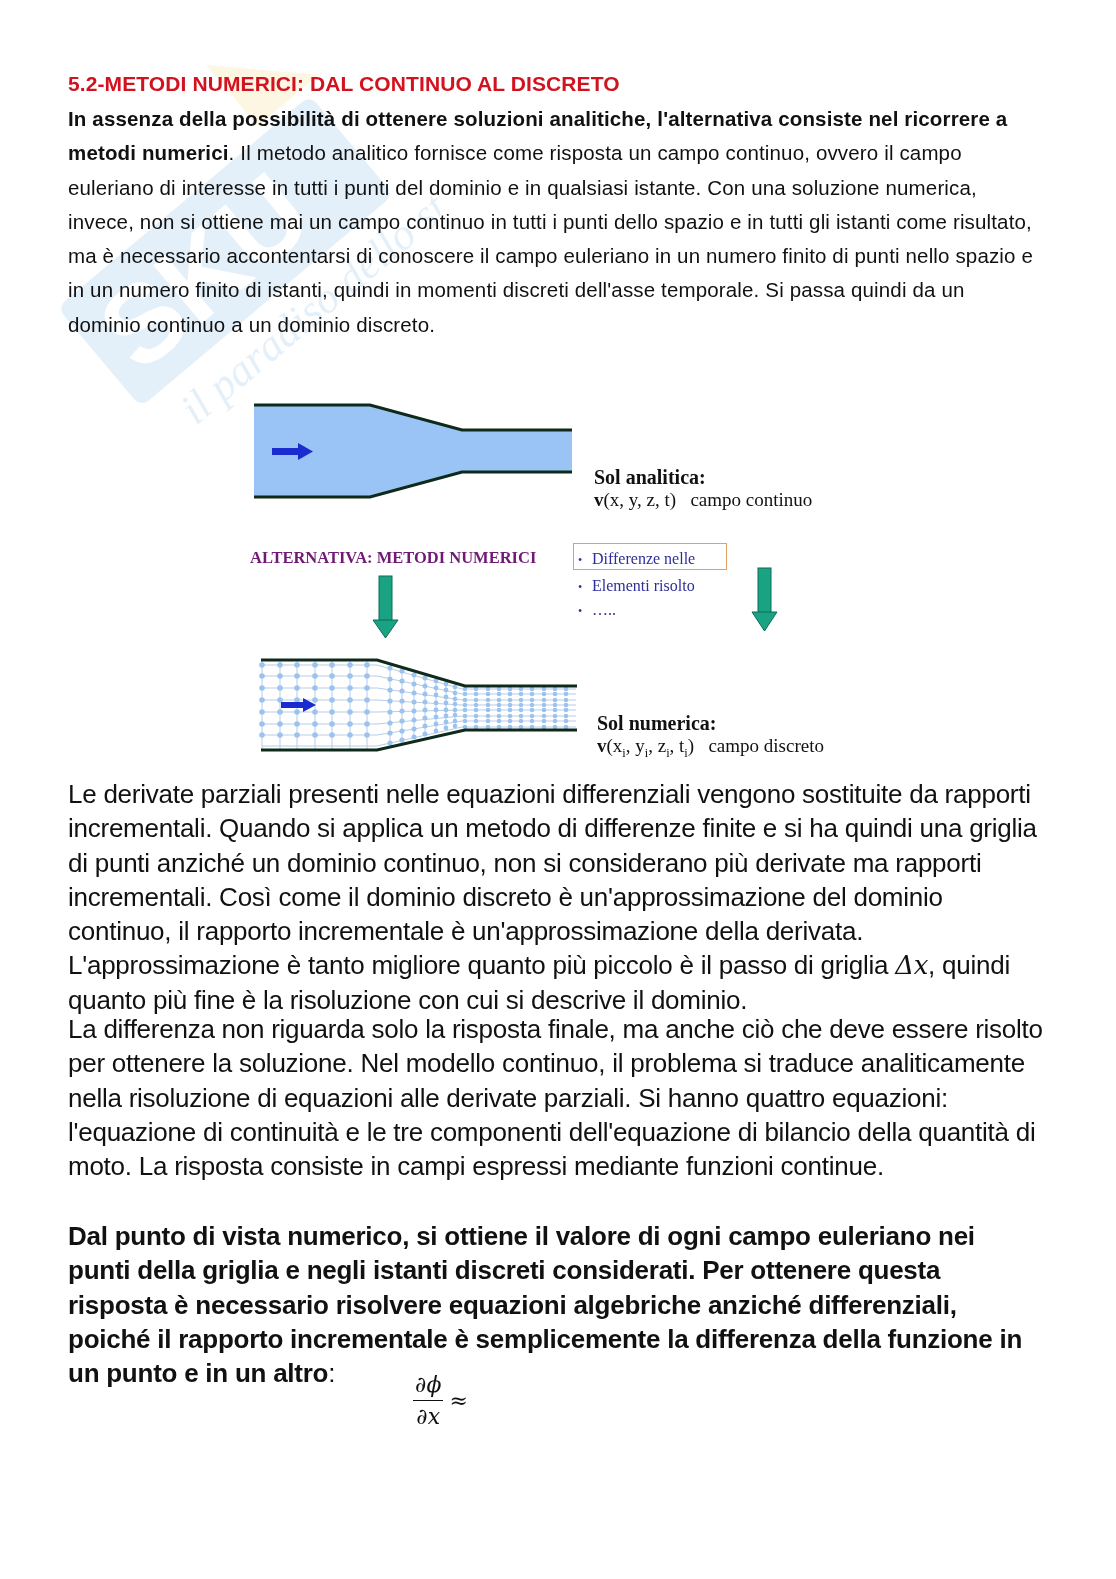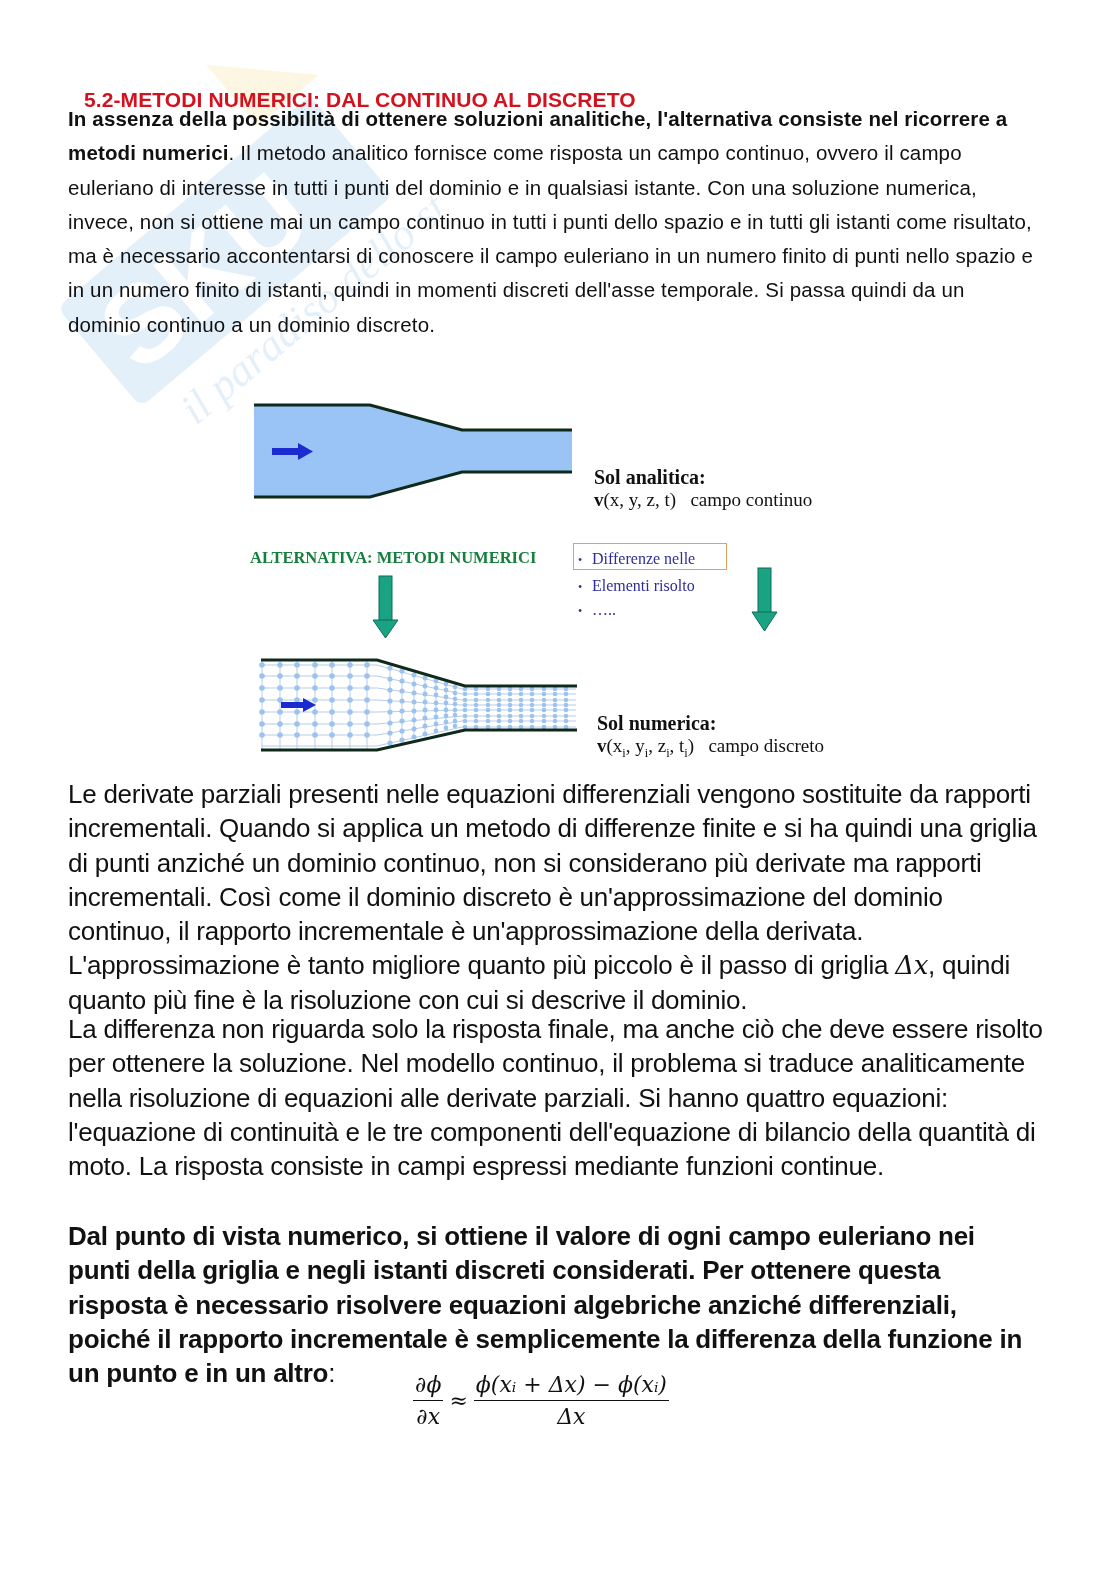--- a/index.html
+++ b/index.html
@@ -1,34 +1,34 @@
 <!DOCTYPE html>
 <html><head>
   <meta charset="utf-8">
   <style>
     html, body { margin: 0; padding: 0; background: #ffffff; }
     body { width: 1116px; height: 1579px; position: relative; overflow: hidden;
            font-family: "Liberation Sans", "DejaVu Sans", sans-serif; color: #111; }
     .watermark { position: absolute; left: 20px; top: 40px; width: 420px; height: 480px; pointer-events: none; }
-    .heading { color: #d2121e; font-size: 21px; line-height: 28px; margin: 16px; letter-spacing: 0.1px; }
+    .heading { color: #d2121e; font-size: 21px; line-height: 28px; margin: 0; letter-spacing: 0.1px; }
     .para { font-size: 20.5px; line-height: 34.3px; margin: 0; letter-spacing: 0.15px; }
     .para b { font-weight: bold; }
     .p1 { position: absolute; left: 68px; top: 102px; width: 975px; }
     .p2 { position: absolute; left: 68px; top: 777px; width: 975px; }
     .p3 { position: absolute; left: 68px; top: 1012px; width: 975px; }
     .p4 { position: absolute; left: 68px; top: 1219px; width: 975px; }
     .narrow { font-size: 26px; letter-spacing: -0.25px; }
     .math { font-family: "DejaVu Serif", "Liberation Serif", serif; font-style: italic; }
     .figure { position: absolute; left: 0; top: 0; width: 1116px; height: 1579px; pointer-events: none; }
     .fig-text { position: absolute; font-family: "Liberation Serif", "DejaVu Serif", serif; color: #111; margin-top: 38px; }
     .sol-title { font-weight: bold; font-size: 20px; }
     .sol-eq { font-size: 19px; }
     .sol-eq b { font-weight: bold; }
     .alt-label { position: absolute; left: 250px; top: 548px; font-family: "Liberation Serif", serif;
-                 font-weight: bold; font-size: 16.5px; color: #15803d; }
+                 font-weight: bold; font-size: 16.5px; color: #701a75; }
     .methods { position: absolute; left: 578px; top: 546px; font-family: "Liberation Serif", serif;
                font-size: 16px; color: #2e2e9a; line-height: 25px; }
     .methods .item::before { content: "•"; display: inline-block; width: 14px; font-size: 12px; color: #2e2e9a; }
     .method-box { position: absolute; left: 573px; top: 543px; width: 154px; height: 27px;
                   border: 1.5px solid #e2a060; box-sizing: border-box; }
     .formula { position: absolute; left: 413px; top: 1372px; display: flex; align-items: center;
                font-family: "DejaVu Serif", "Liberation Serif", serif; font-size: 22px; color: #111; }
     .frac { display: inline-flex; flex-direction: column; align-items: center; }
     .frac .num { padding: 0 2px 3px 2px; border-bottom: 1.5px solid #111; font-style: italic; white-space: nowrap; }
     .frac .den { padding-top: 3px; font-style: italic; white-space: nowrap; }
@@ -356,17 +356,13 @@
 <p class="para p4 narrow">
   <b>Dal punto di vista numerico, si ottiene il valore di ogni campo euleriano nei punti della griglia e negli istanti discreti considerati. Per ottenere questa risposta è necessario risolvere equazioni algebriche anziché differenziali, poiché il rapporto incrementale è semplicemente la differenza della funzione in un punto e in un altro</b><span>:</span>
 </p>
 
 <div class="formula">
   <span class="frac">
     <span class="num">∂ϕ</span>
     <span class="den">∂x</span>
   </span>
   <span class="approx">≈</span>
-  <span class="frac">
-    <span class="num">ϕ(xᵢ + Δx) − ϕ(xᵢ)</span>
-    <span class="den">Δx</span>
-  </span>
 </div>
 
 </body></html>

